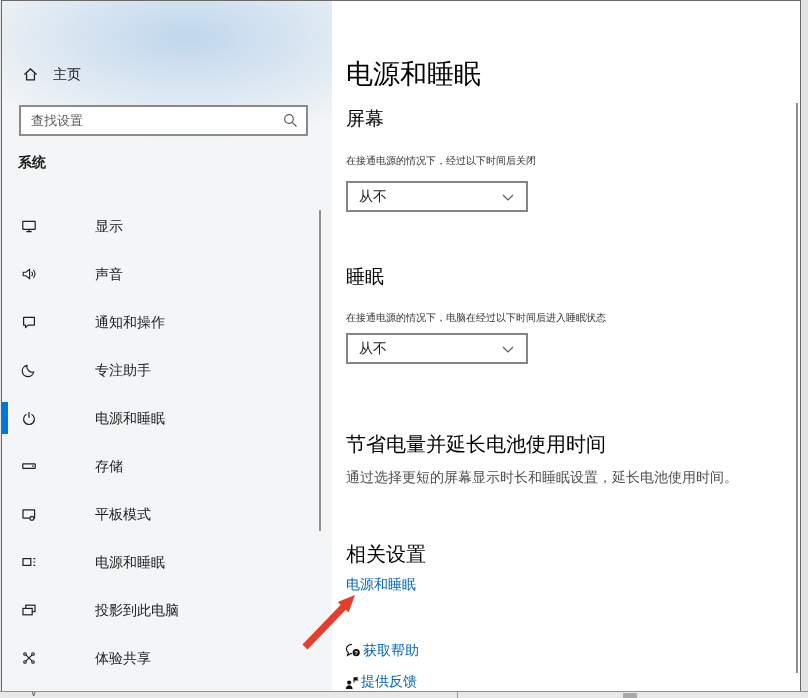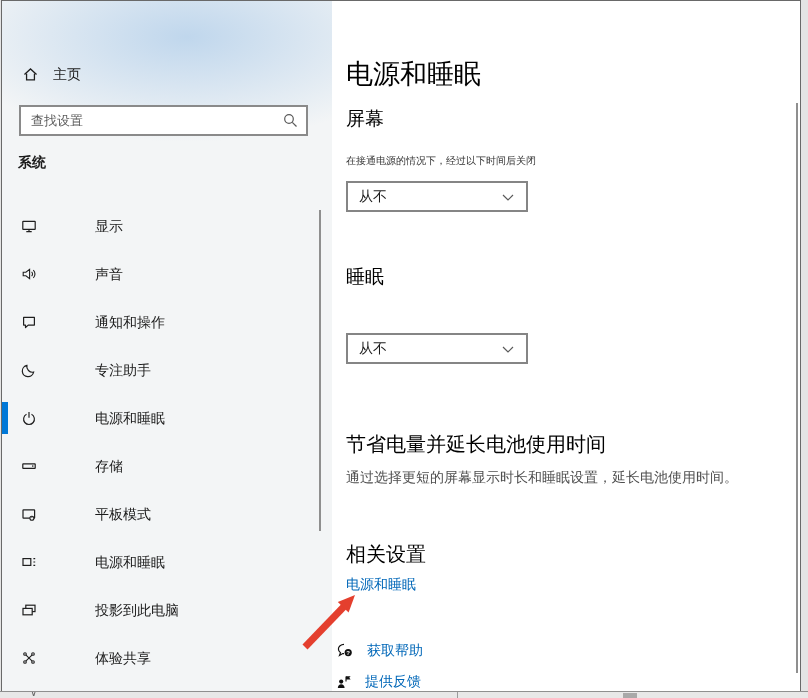--- a/index.html
+++ b/index.html
@@ -43,21 +43,21 @@
   .page-title { position:absolute; left:14px; top:55px; font-size:27px; font-weight:400; color:#000; }
   .h2 { position:absolute; left:14px; font-size:19px; font-weight:400; color:#000; }
   .h2b { position:absolute; left:14px; font-size:20px; font-weight:400; color:#000; }
   .desc { position:absolute; left:14px; font-size:10px; color:#333; }
   .desc-gray { position:absolute; left:14px; font-size:14px; color:#4f4f4f;text-align:center; }
   .dropdown { position:absolute; left:14px; width:182px; height:31px; border:2px solid #858585;
               background:#fff; text-align:left; padding-left:11px; font-size:14px; color:#1b1b1b;
               font-family:Liberation Serif, serif; cursor:pointer; }
   .dropdown .chev { position:absolute; right:12px; top:11px; }
   .related-link { position:absolute; left:14px; font-size:14px; color:#0067b8; text-decoration:none; cursor:pointer; }
-  .frow { position:absolute; left:4px; display:flex; align-items:flex-start; gap:12px; cursor:pointer; }
+  .frow { position:absolute; left:12px; display:flex; align-items:flex-end; cursor:pointer; }
   .frow .flabel { font-size:14px; color:#0067b8; }
   .main-scroll { position:absolute; left:794px; top:102px; width:2px; height:570px; background:#8f8f8f; cursor:pointer; }
 
   
   .right-gutter { position:absolute; left:801px; top:0; width:7px; height:698px; background:#e4e4e4; }
   .bottom-strip { position:absolute; left:0; top:691px; width:808px; height:7px;
                   background:#e8e8e8; border-top:1px solid #8f8f8f; overflow:hidden; }
   .bs-thumb { position:absolute; left:623px; top:1px; width:14px; height:6px; background:#a9a9a9; }
   .bs-divider { position:absolute; left:457px; top:0; width:1px; height:7px; background:#9b9b9b; }
   .bs-chev { position:absolute; left:30px; top:-5px; font-size:10px; color:#666; }
@@ -238,20 +238,21 @@
       <button class="dropdown" style="top:180px">
         <span>从不</span>
         <span class="chev">
           <svg class="icon" width="12" height="8" viewBox="0 0 12 8">
               <path d="M1 1l5 5 5-5" fill="none" stroke="#5a5a5a" stroke-width="1.2"></path>
             </svg>
         </span>
       </button>
 
       <div class="h2" style="top:263px">睡眠</div>
+      <div class="desc" style="top:310px">在接通电源的情况下，电脑在经过以下时间后进入睡眠状态</div>
       <button class="dropdown" style="top:332px">
         <span>从不</span>
         <span class="chev">
           <svg class="icon" width="12" height="8" viewBox="0 0 12 8">
               <path d="M1 1l5 5 5-5" fill="none" stroke="#5a5a5a" stroke-width="1.2"></path>
             </svg>
         </span>
       </button>
 
       <div class="h2b" style="top:430px">节省电量并延长电池使用时间</div>

